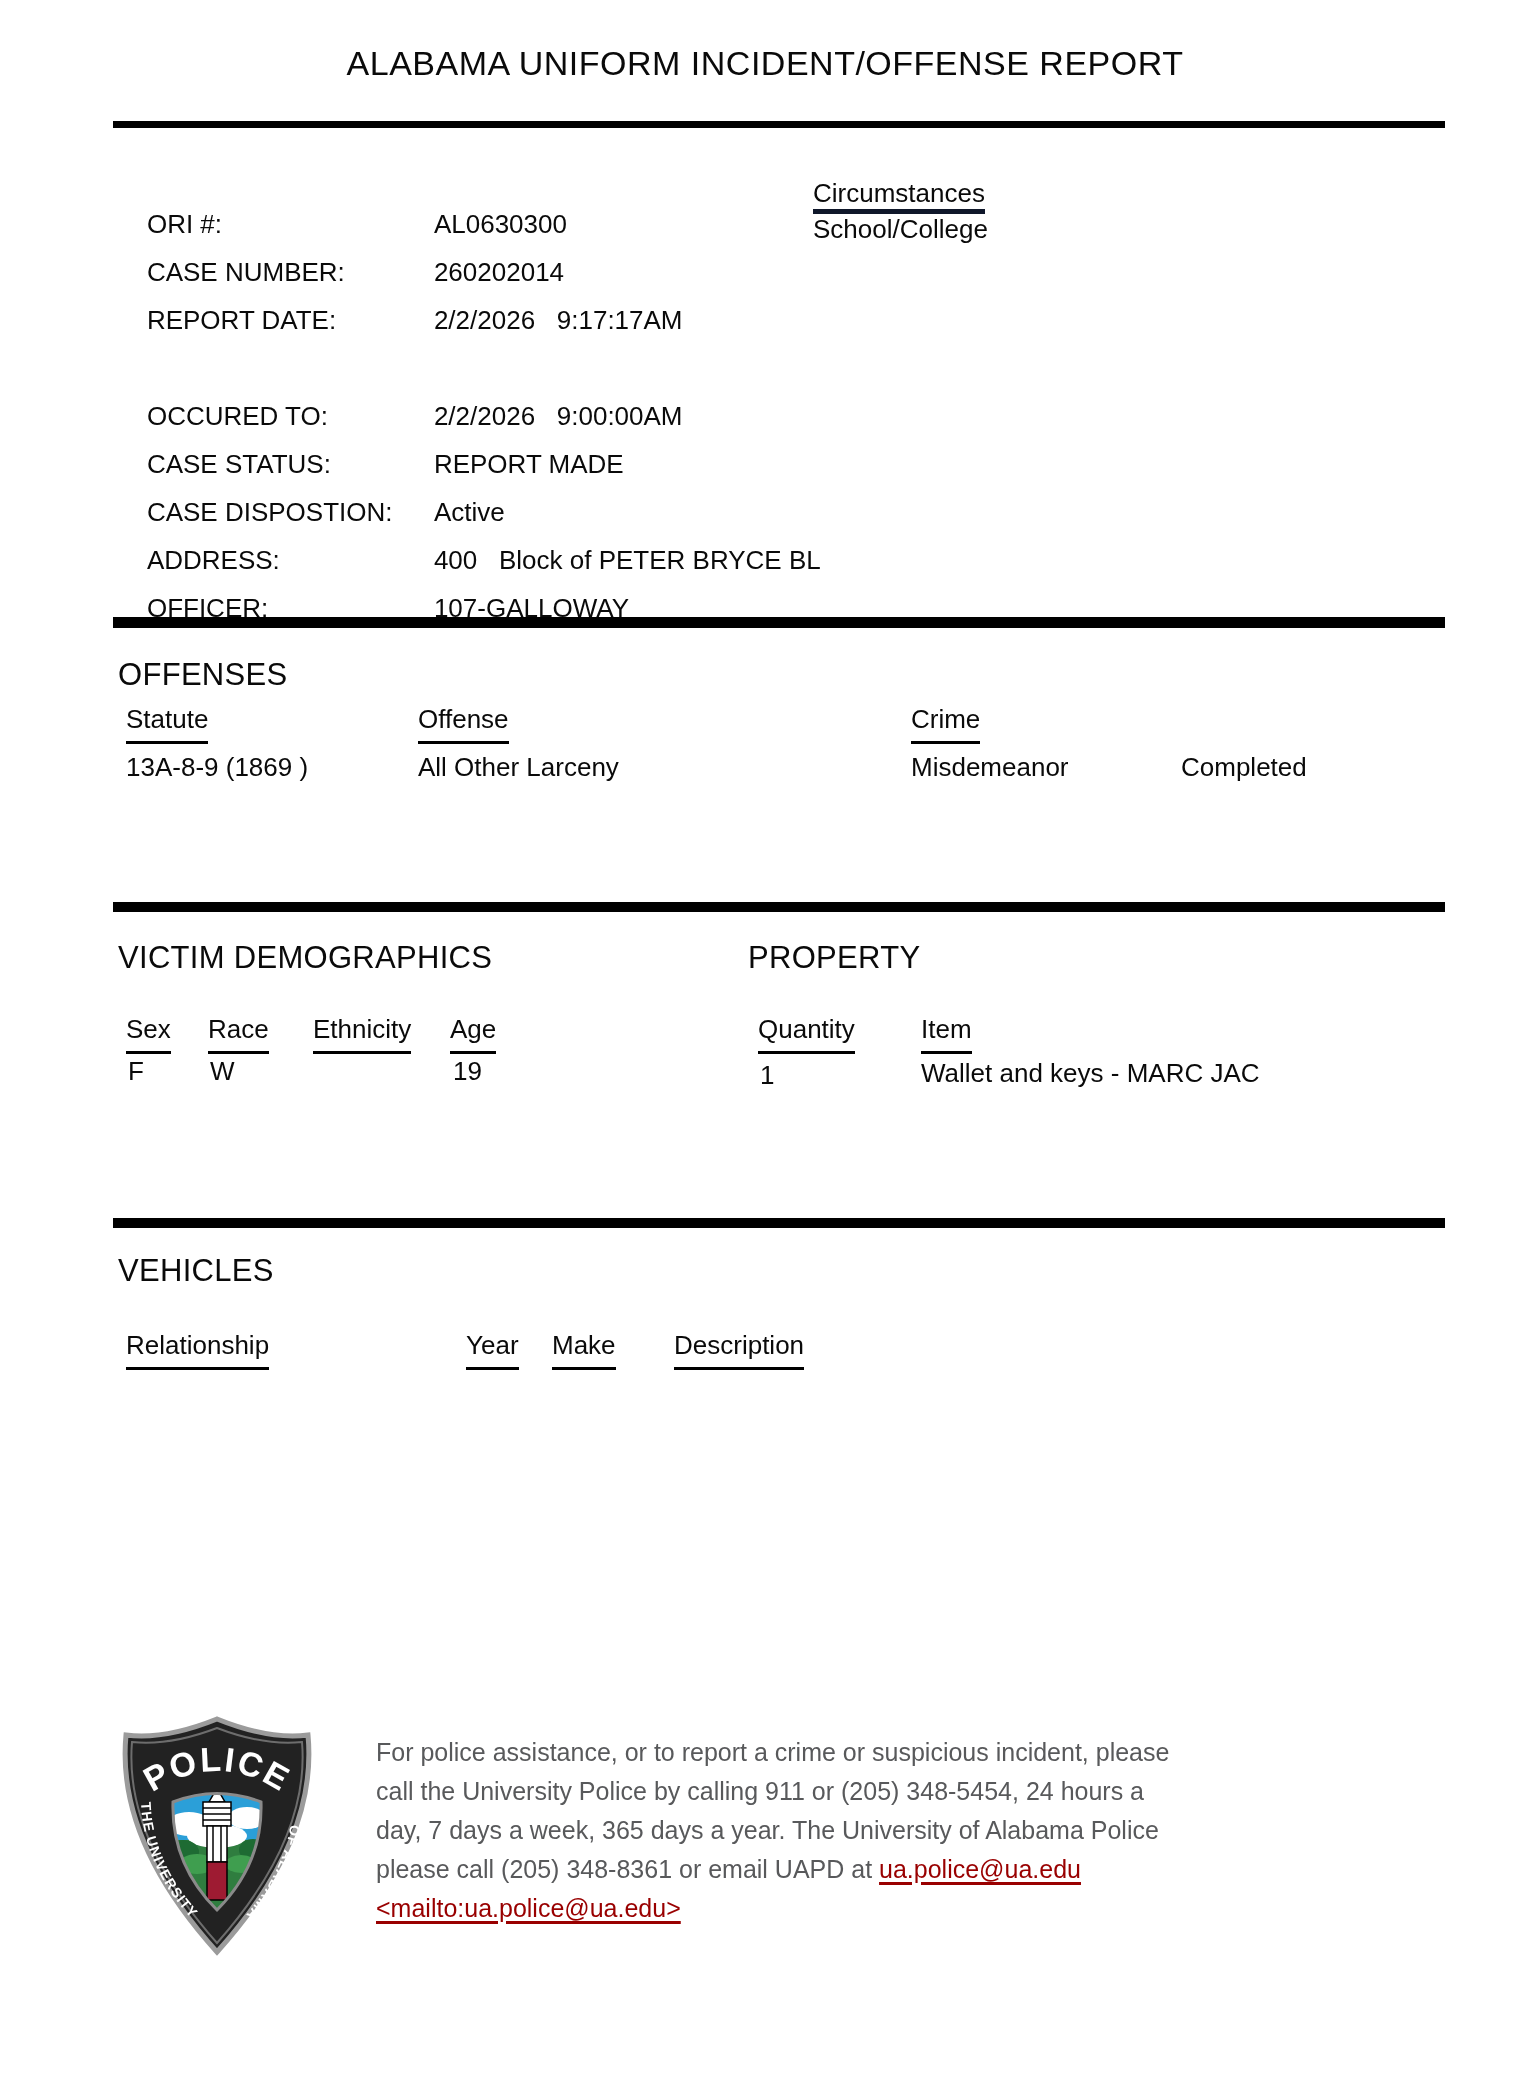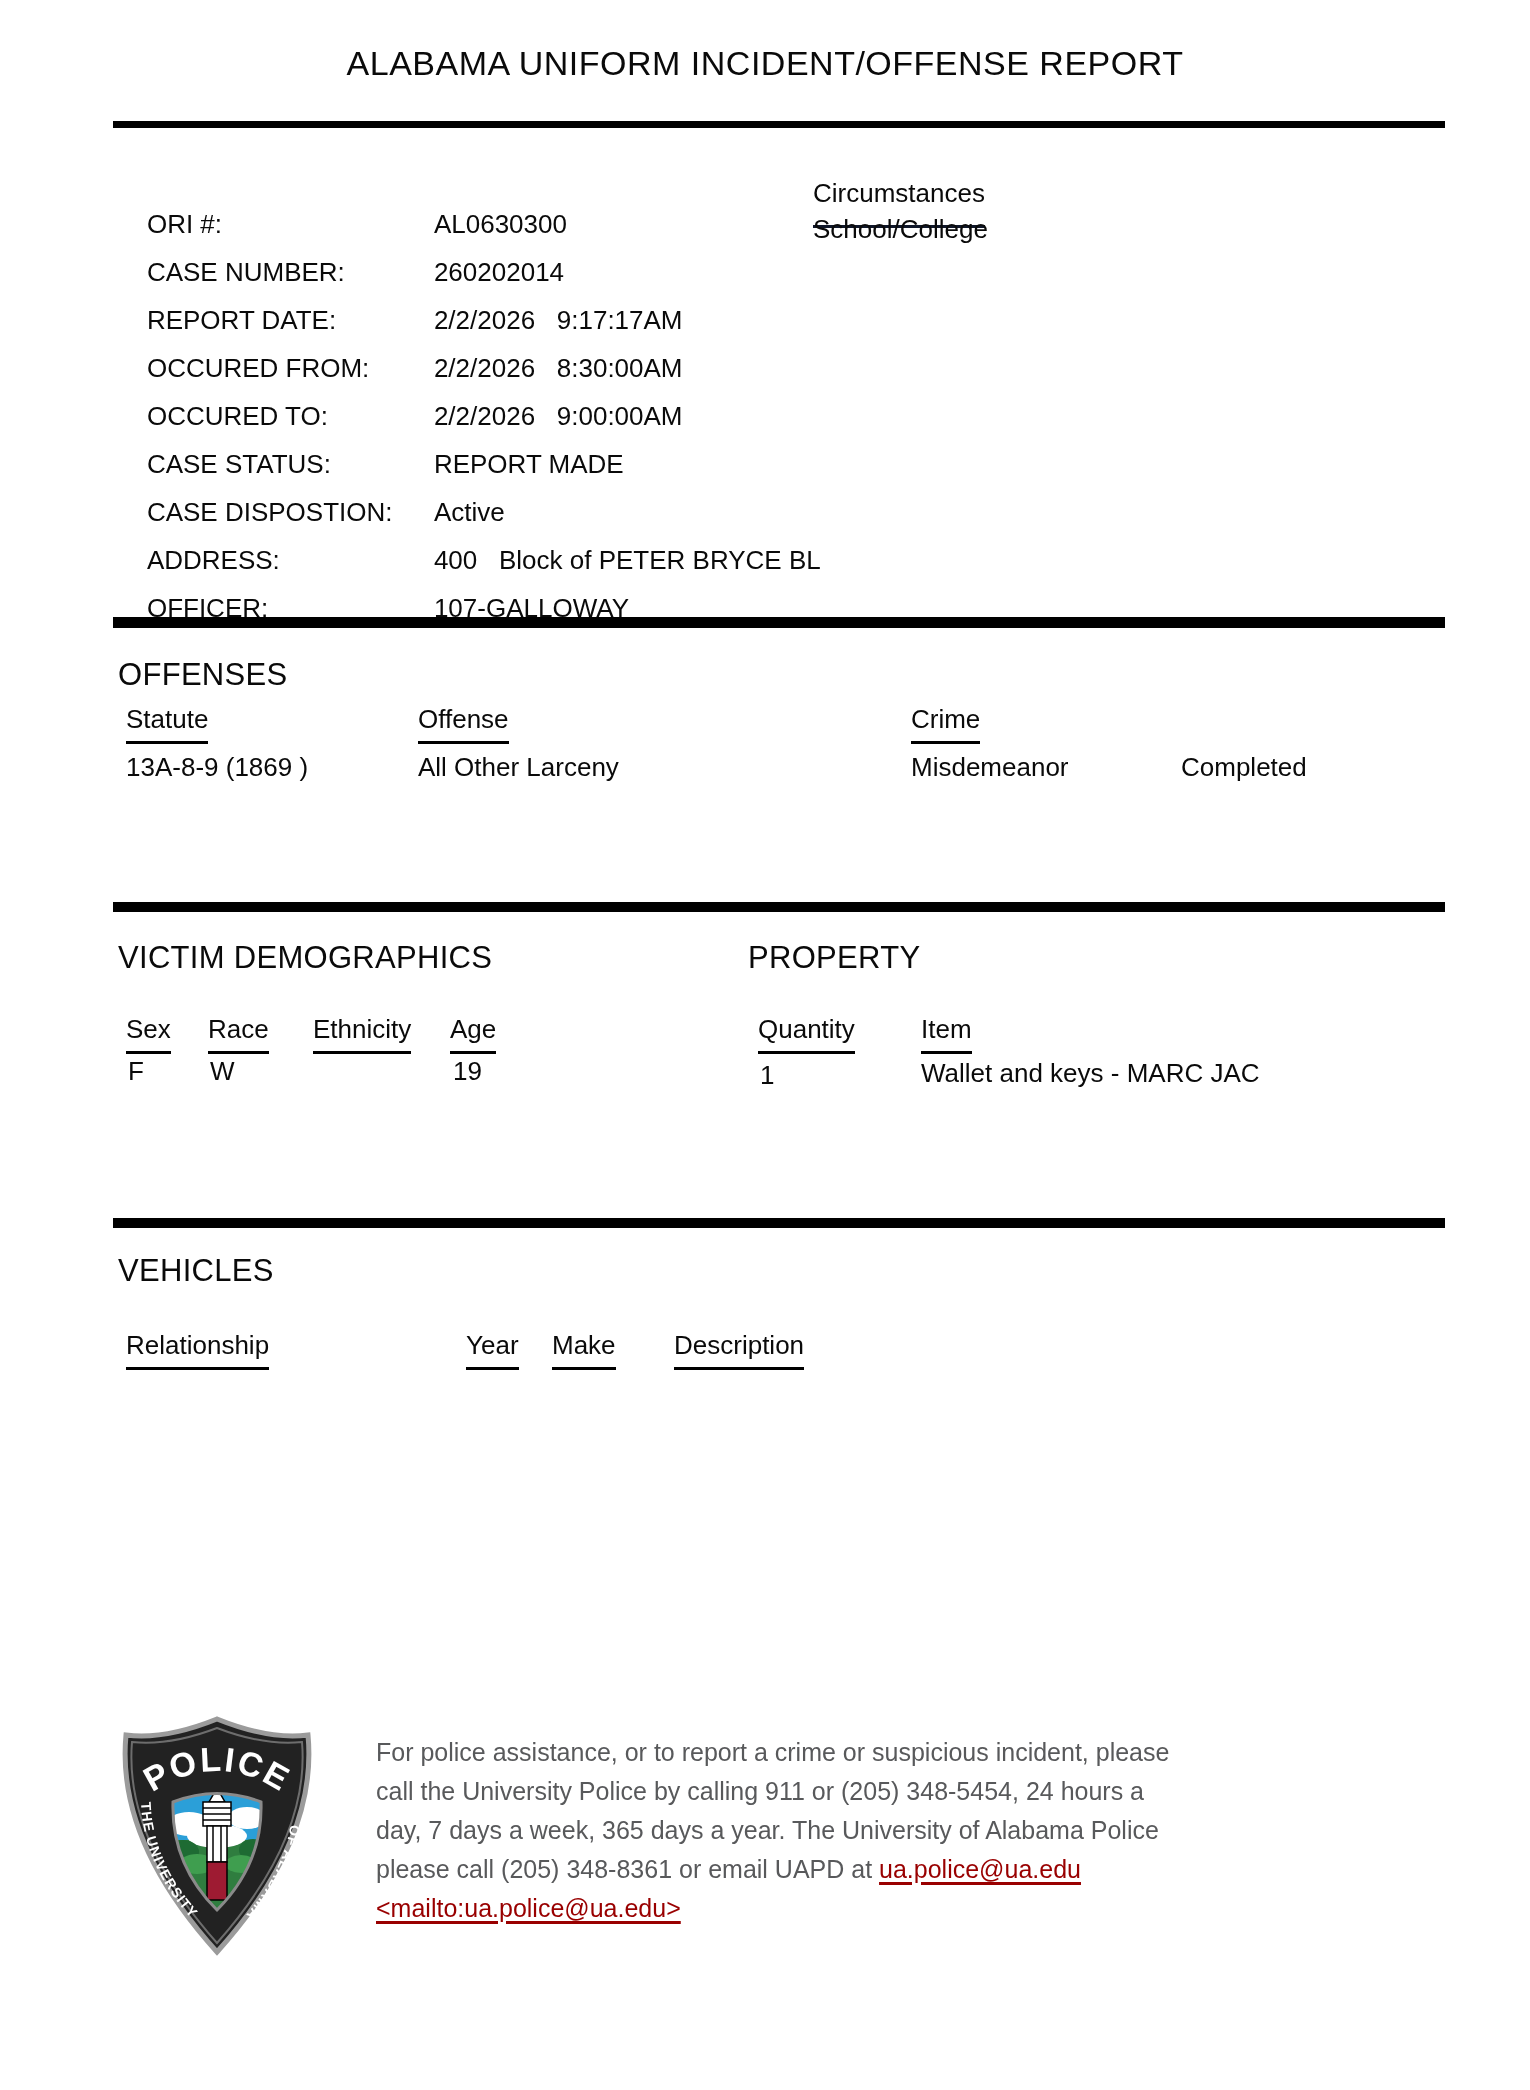--- a/index.html
+++ b/index.html
@@ -24,21 +24,21 @@
   .rule-thin{top:121px;height:7px;}
   .bar-offenses{top:617px;height:11px;}
   .bar-victim{top:902px;height:10px;}
   .bar-vehicles{top:1218px;height:10px;}
   
   .frow{left:105px;font-size:26px;white-space:pre;}
   .flabel{display:inline-block;width:287px;}
   .fvalue{display:inline-block;}
   
   .circ-head{left:800px;top:178px;font-size:26px;}
-  .circ-head .ul{border-bottom:3px solid #0f172a;padding-bottom:17px;}
+  .circ-head .ul{border-bottom:5px solid #0f172a;padding-bottom:1px;}
   .circ-val{left:800px;top:214px;font-size:26px;}
   .sec-head{font-size:31px;letter-spacing:.3px;}
   .col-head{font-size:26px;}
   .col-head .ul{border-bottom:3px solid #000;padding-bottom:6px;display:inline-block;}
   .cell{position:absolute;font-size:26px;white-space:nowrap;}
   
   .footer-text{left:363px;top:1733px;width:950px;font-size:25px;line-height:39px;color:#58595b;}
   .footer-text .line{display:block;}
   a.redlink, span.redlink{color:#990000;text-decoration:underline;text-decoration-thickness:3px;text-underline-offset:4px;}
   .badge-wrap{left:98px;top:1712px;width:212px;height:246px;}
@@ -52,23 +52,20 @@
   <div class="abs rule rule-thin"></div>
 
   <div class="abs frow" style="top:178px">
     <span class="flabel">ORI #:</span><span class="fvalue">AL0630300</span>
   </div>
   <div class="abs frow" style="top:226px">
     <span class="flabel">CASE NUMBER:</span><span class="fvalue">260202014</span>
   </div>
   <div class="abs frow" style="top:274px">
     <span class="flabel">REPORT DATE:</span><span class="fvalue">2/2/2026   9:17:17AM</span>
-  </div>
-  <div class="abs frow" style="top:322px">
-    <span class="flabel">OCCURED FROM:</span><span class="fvalue">2/2/2026   8:30:00AM</span>
   </div>
   <div class="abs frow" style="top:370px">
     <span class="flabel">OCCURED TO:</span><span class="fvalue">2/2/2026   9:00:00AM</span>
   </div>
   <div class="abs frow" style="top:466px">
     <span class="flabel">CASE DISPOSTION:</span><span class="fvalue">Active</span>
   </div>
   <div class="abs frow" style="top:418px">
     <span class="flabel">CASE STATUS:</span><span class="fvalue">REPORT MADE</span>
   </div>

